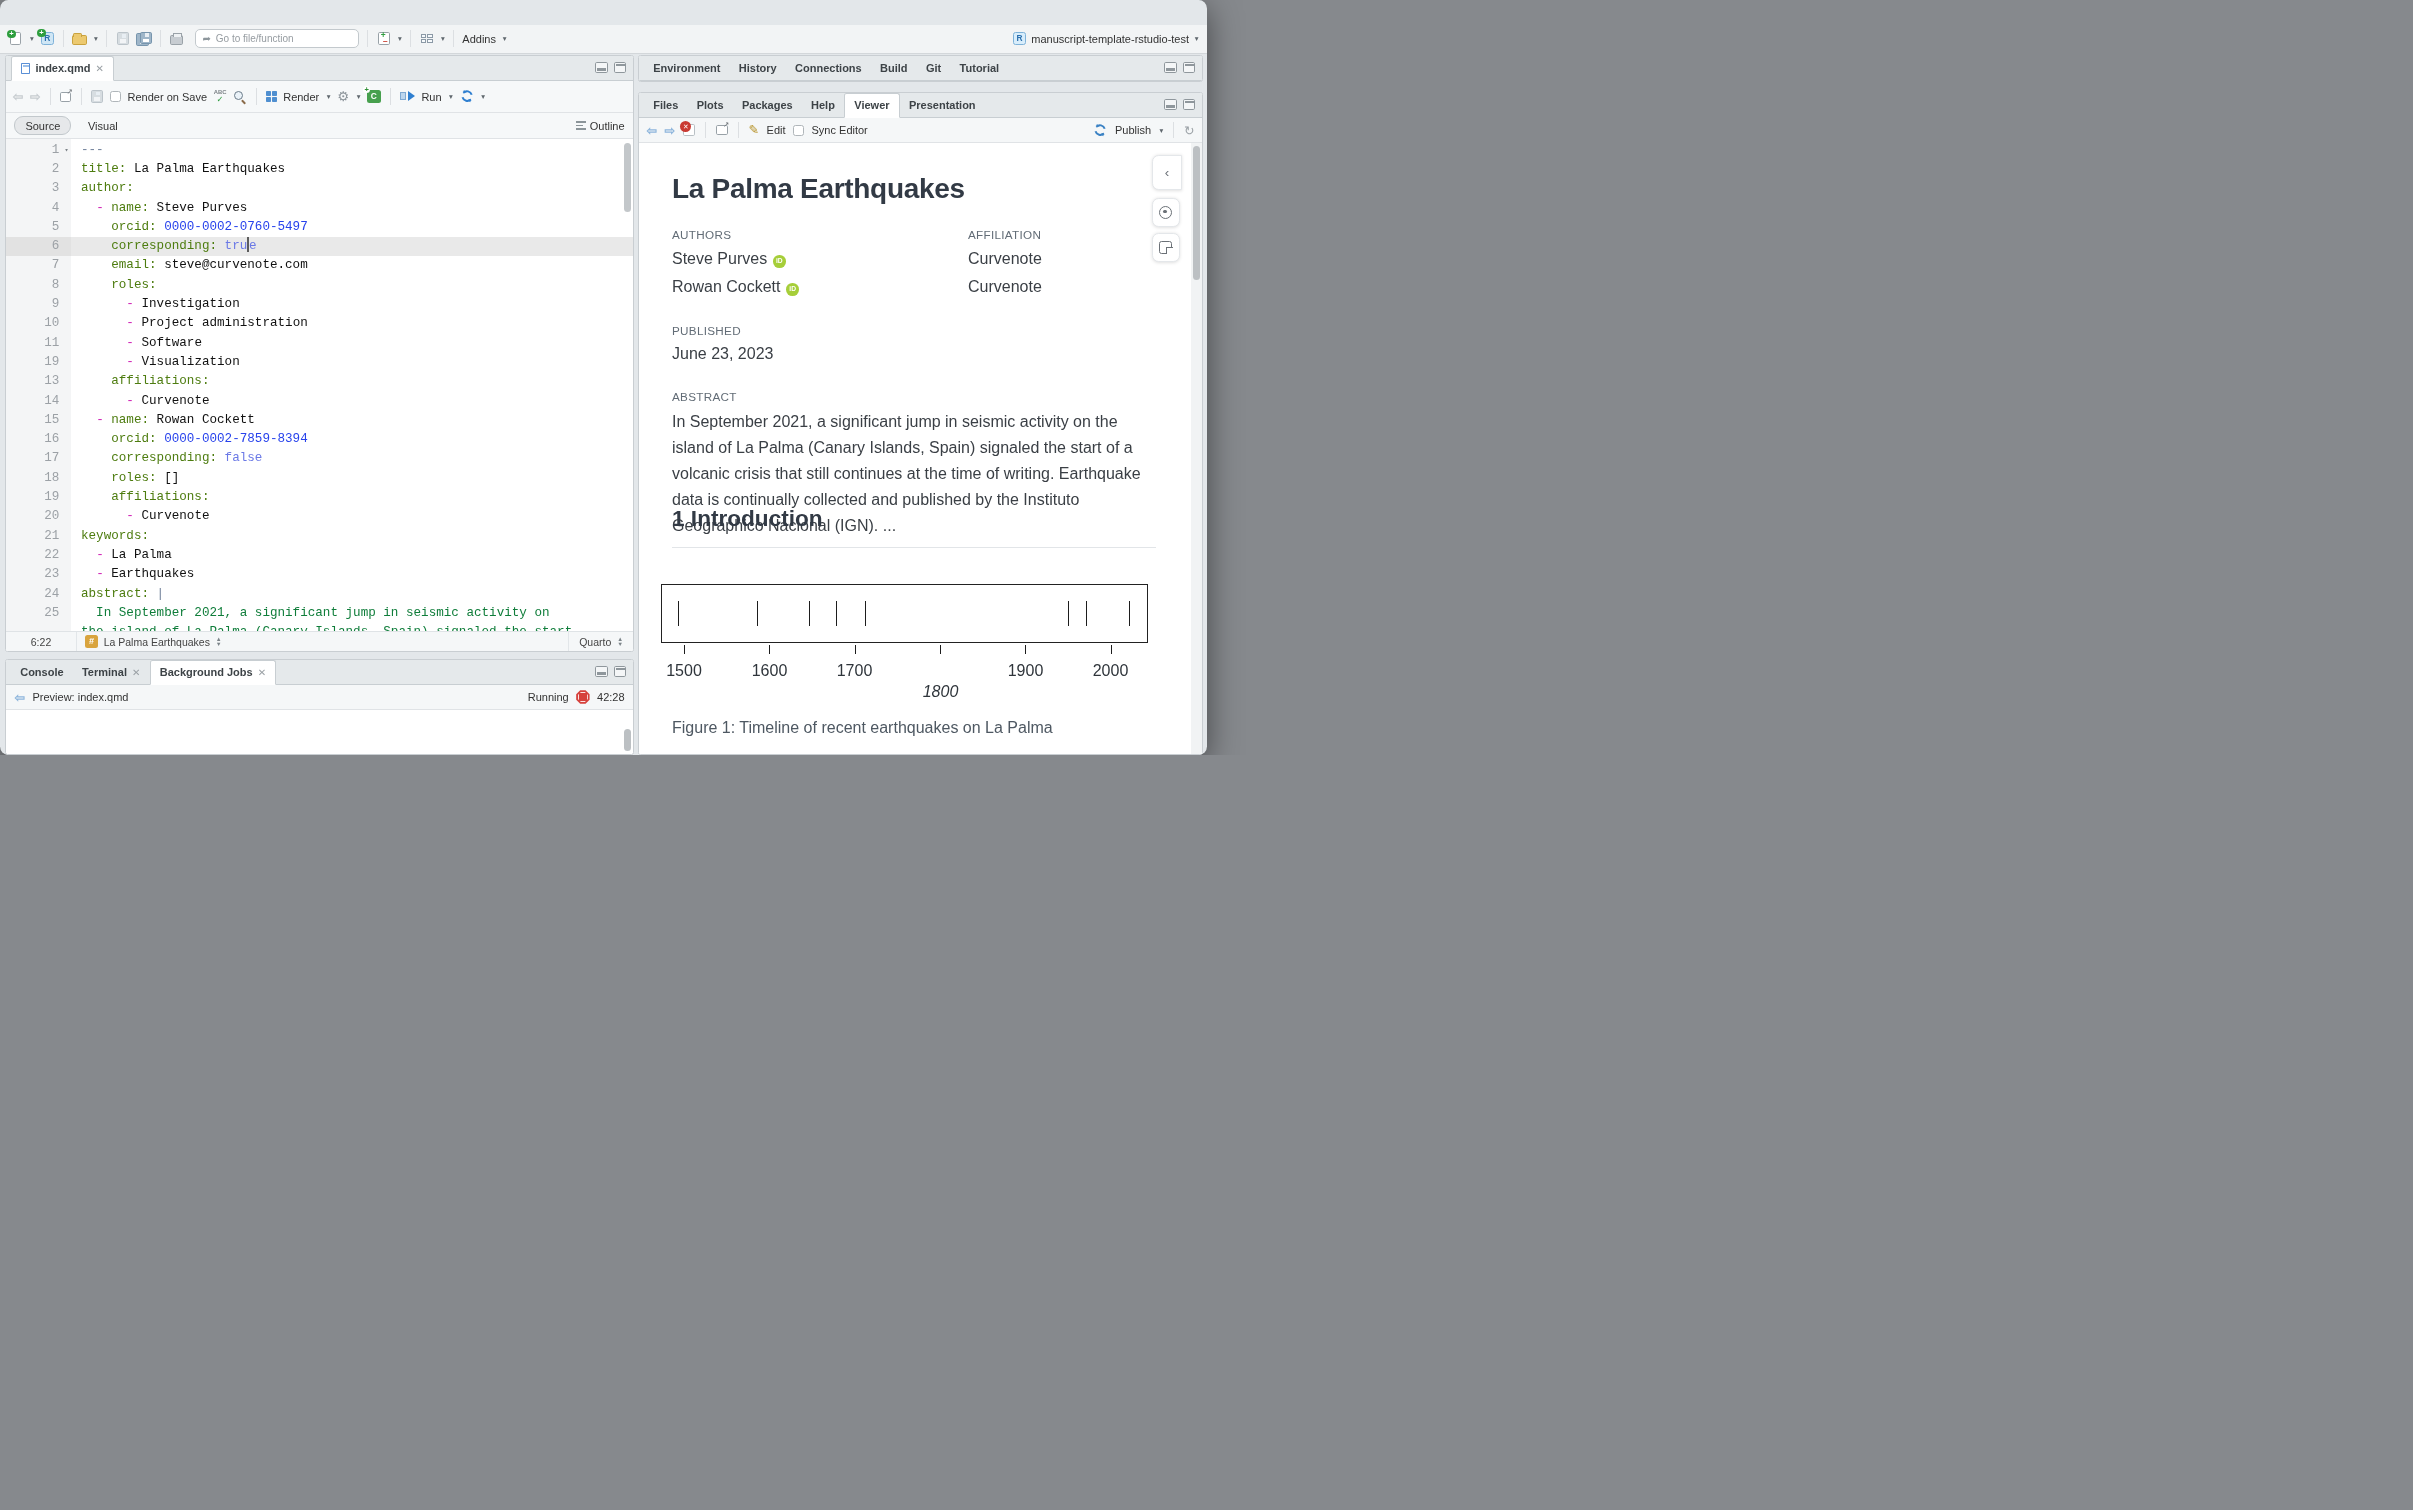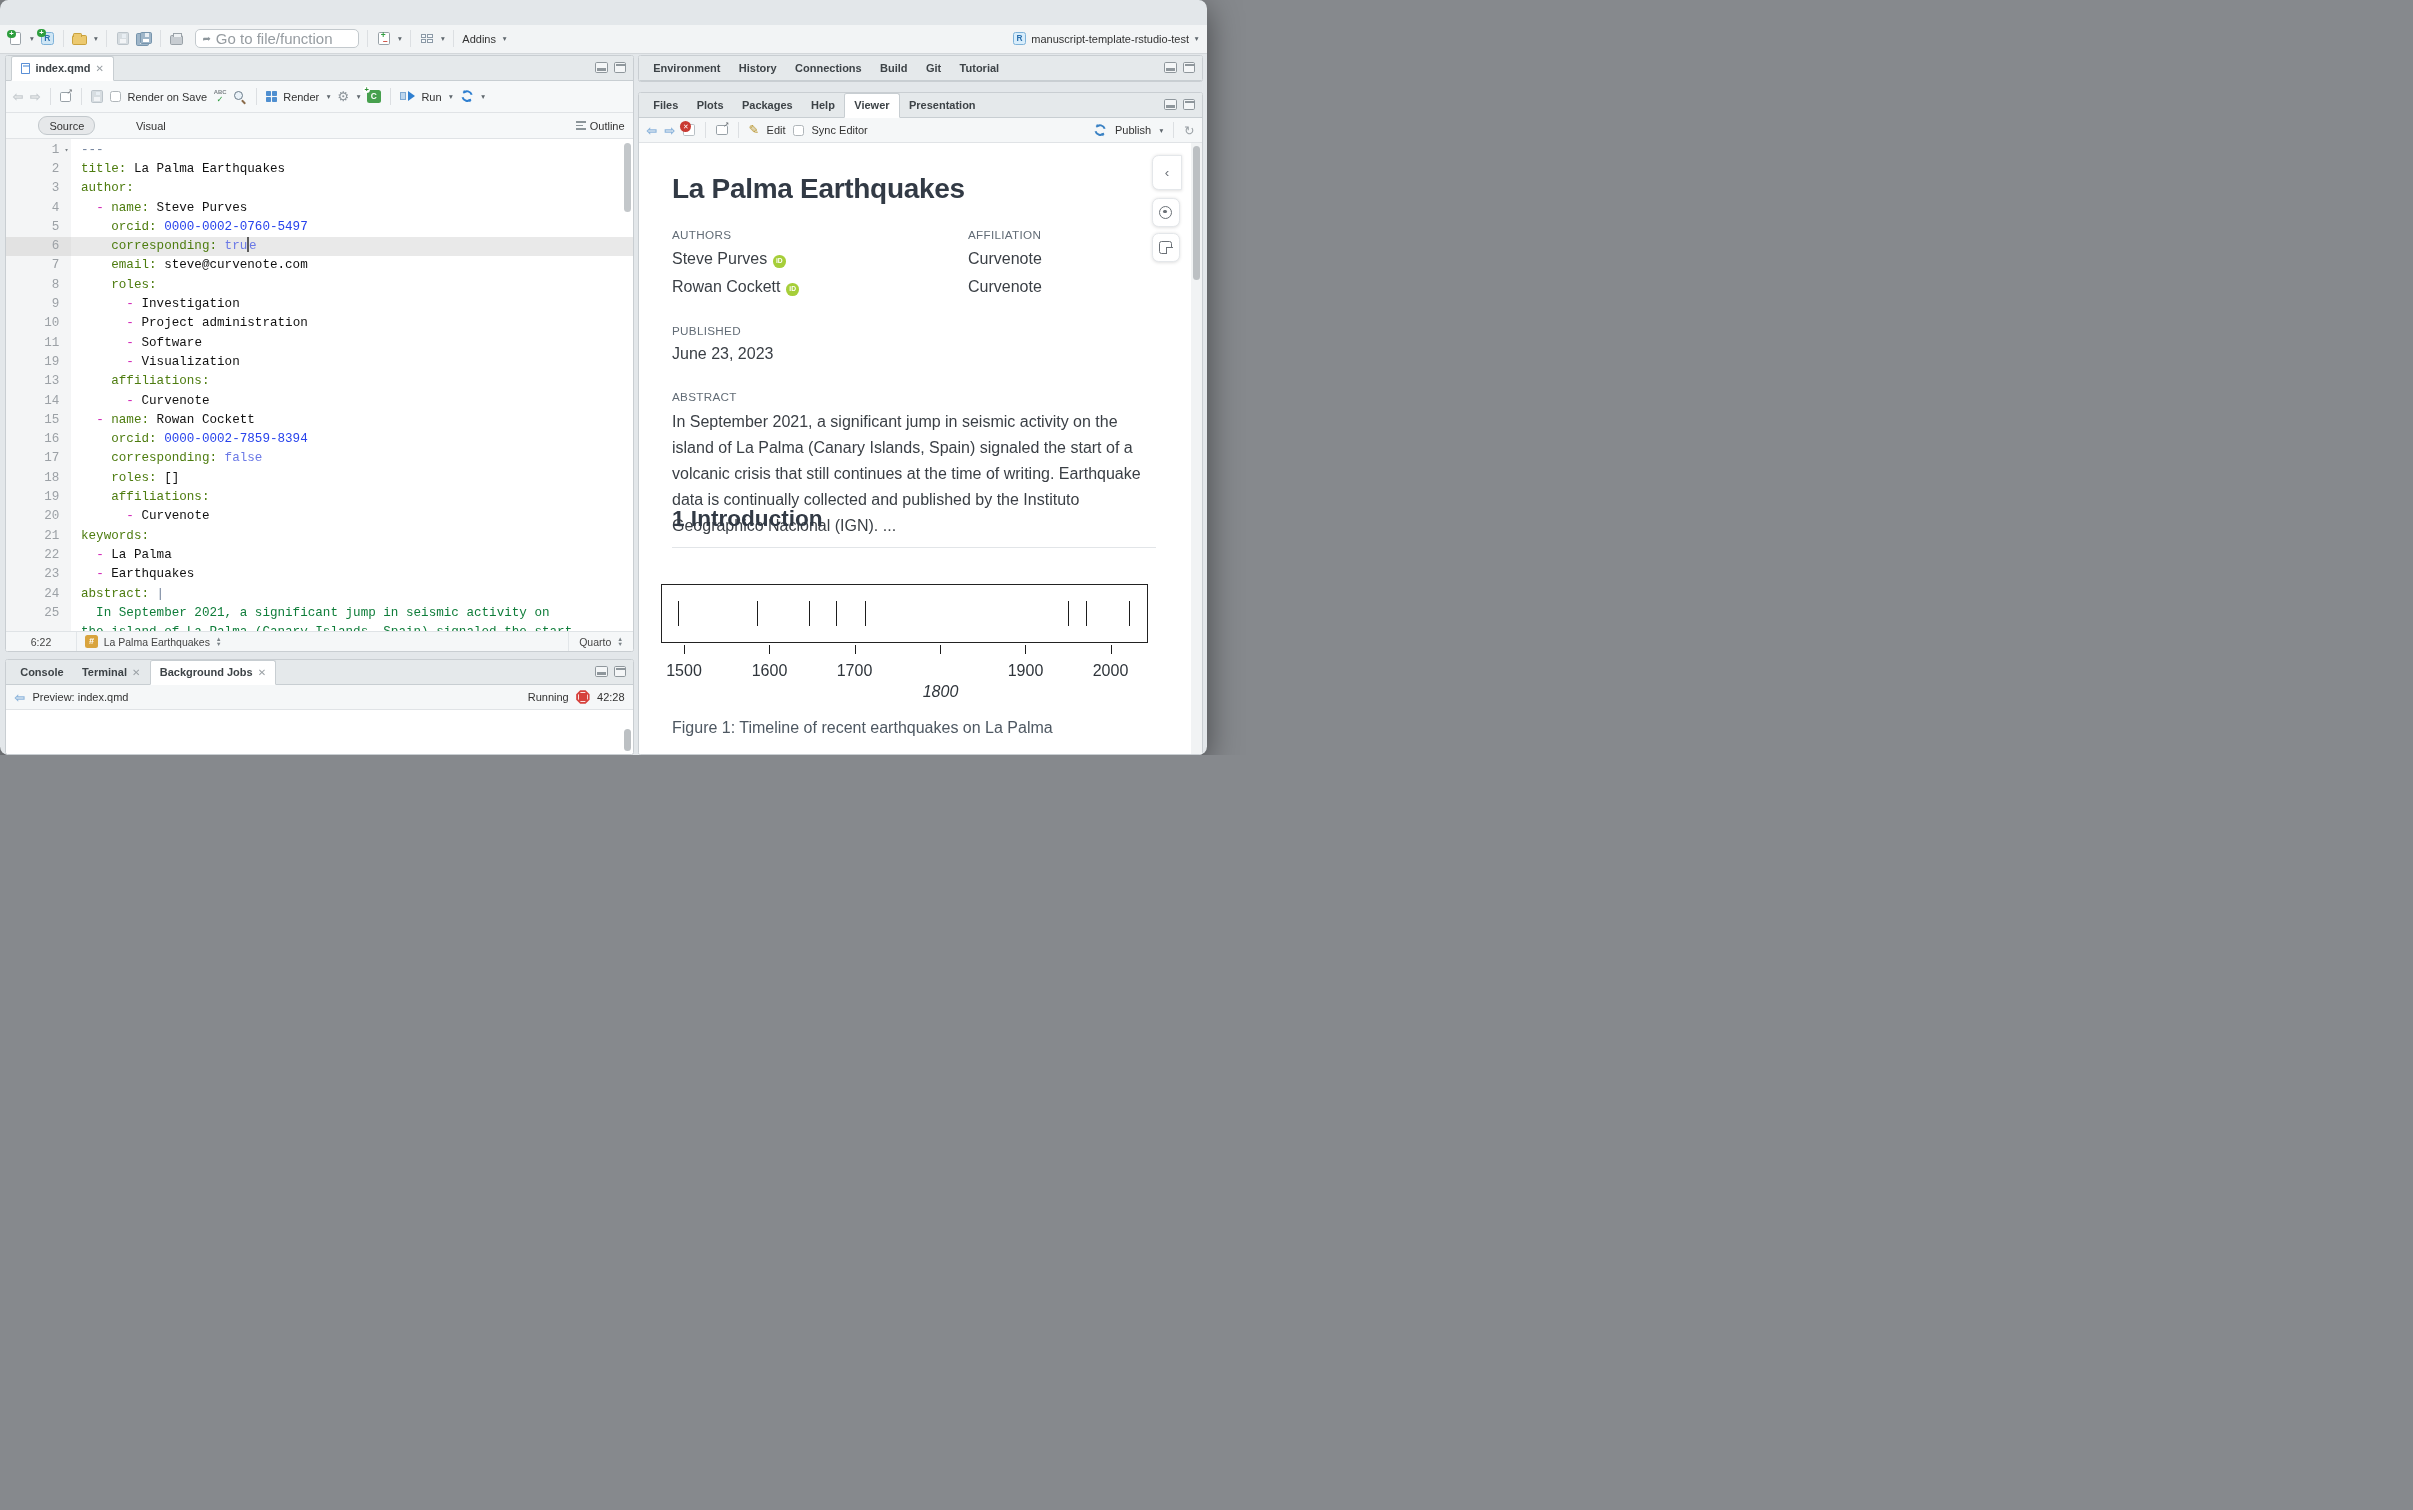--- a/index.html
+++ b/index.html
@@ -28,21 +28,21 @@
   .floppy.disabled{background:#d7dde1;border-color:#bcc4ca;}
   .floppy.disabled:before{background:#f2f4f6;}
   .floppy2{position:relative;width:15px;height:14.2px;}
   .floppy2 .floppy{position:absolute;}
   .floppy2 .f1{left:0;top:1.7px;}
   .floppy2 .f2{left:3.3px;top:0;}
   .printer{position:relative;width:13.4px;height:10px;background:#c7ccd1;border:0.8px solid #9aa2a8;border-radius:1.7px;margin-top:3.3px;}
   .printer:before{content:"";position:absolute;left:2.5px;top:-3.3px;width:6.7px;height:3.3px;background:#eef1f3;border:0.8px solid #9aa2a8;border-bottom:none;}
   .goto-box{display:flex;align-items:center;gap:5px;width:164px;height:19px;background:#fff;border:0.8px solid #c3c9cd;border-radius:5px;padding:0 6.7px;margin-left:5px;}
   .goto-box .arrow{color:#8d969c;font-size:10px;}
-  .goto-text{font-size:15px;color:#969ca1;white-space:nowrap;}
+  .goto-text{font-size:10px;color:#969ca1;white-space:nowrap;}
   .vcs-icon{position:relative;width:11.7px;height:13.4px;background:#fff;border:0.8px solid #98a1a7;border-radius:1.7px;}
   .vcs-icon .vp{position:absolute;left:1.7px;top:-3.3px;color:#2e9e3e;font-weight:700;font-size:8.4px;}
   .vcs-icon .vm{position:absolute;right:0.8px;bottom:-1.7px;color:#cc4437;font-weight:700;font-size:8.4px;}
   .panes-icon{display:grid;grid-template-columns:5.9px 5.9px;grid-template-rows:4.2px 4.2px;gap:0.8px;}
   .panes-icon div{border:0.8px solid #8b99a6;background:#f7fafc;}
   .addins-label{font-size:11px;color:#333;}
   .spacer{flex:1;}
   .project-btn{display:flex;align-items:center;gap:5px;}
   .project-label{font-size:11px;color:#333;}
   
@@ -74,21 +74,21 @@
   .render-icon div{background:#4f8fd0;border-radius:0.8px;}
   .gear{font-size:13.4px;color:#8d959b;line-height:1;}
   .chunk-icon{position:relative;width:13.4px;height:13.4px;background:#47a04e;border-radius:2.5px;color:#fff;font-size:8.4px;font-weight:700;text-align:center;line-height:13.4px;}
   .chunk-icon .plus{position:absolute;left:-4.2px;top:-4.2px;width:7.5px;height:7.5px;background:#fff;border-radius:50%;color:#2f8f35;font-size:7.5px;line-height:7.5px;font-weight:700;}
   .run-icon{position:relative;width:15px;height:11.7px;}
   .run-icon .sq{position:absolute;left:0;top:1.7px;width:6.7px;height:7.5px;background:#bcd6ee;border:0.8px solid #7fa9d2;}
   .run-icon .tri{position:absolute;right:0;top:0.8px;width:0;height:0;border-left:7.5px solid #2f7fd0;border-top:5px solid transparent;border-bottom:5px solid transparent;}
   .sync-svg{display:block;}
   
   .src-row{height:26px;background:#f6f8f9;border-bottom:0.8px solid #e0e3e6;display:flex;align-items:center;padding:0 8.4px;gap:6.7px;font-size:11px;color:#333;}
-  .seg-btn{padding:2.5px 10px;border-radius:9px;margin-left:24px;}
+  .seg-btn{padding:2.5px 10px;border-radius:9px;}
   .seg-btn.active{background:#e6e8ea;border:0.8px solid #c2c8cc;}
   .outline-right{margin-left:auto;display:flex;align-items:center;gap:4.2px;color:#333;}
   .outline-icon{display:flex;flex-direction:column;gap:1.7px;}
   .outline-icon div{height:1.7px;background:#8b9499;}
   .oi1{width:9.2px;} .oi2{width:6.7px;} .oi3{width:9.2px;}
   
   .code-wrap{position:absolute;left:0;right:0;top:83px;bottom:20px;background:#fff;overflow:hidden;}
   .gutter-bg{position:absolute;left:0;top:0;bottom:0;width:65px;background:#f4f5f6;}
   .code-rows{position:absolute;left:0;top:1.7px;right:0;}
   .crow{position:relative;height:19.3px;display:flex;white-space:pre;}

